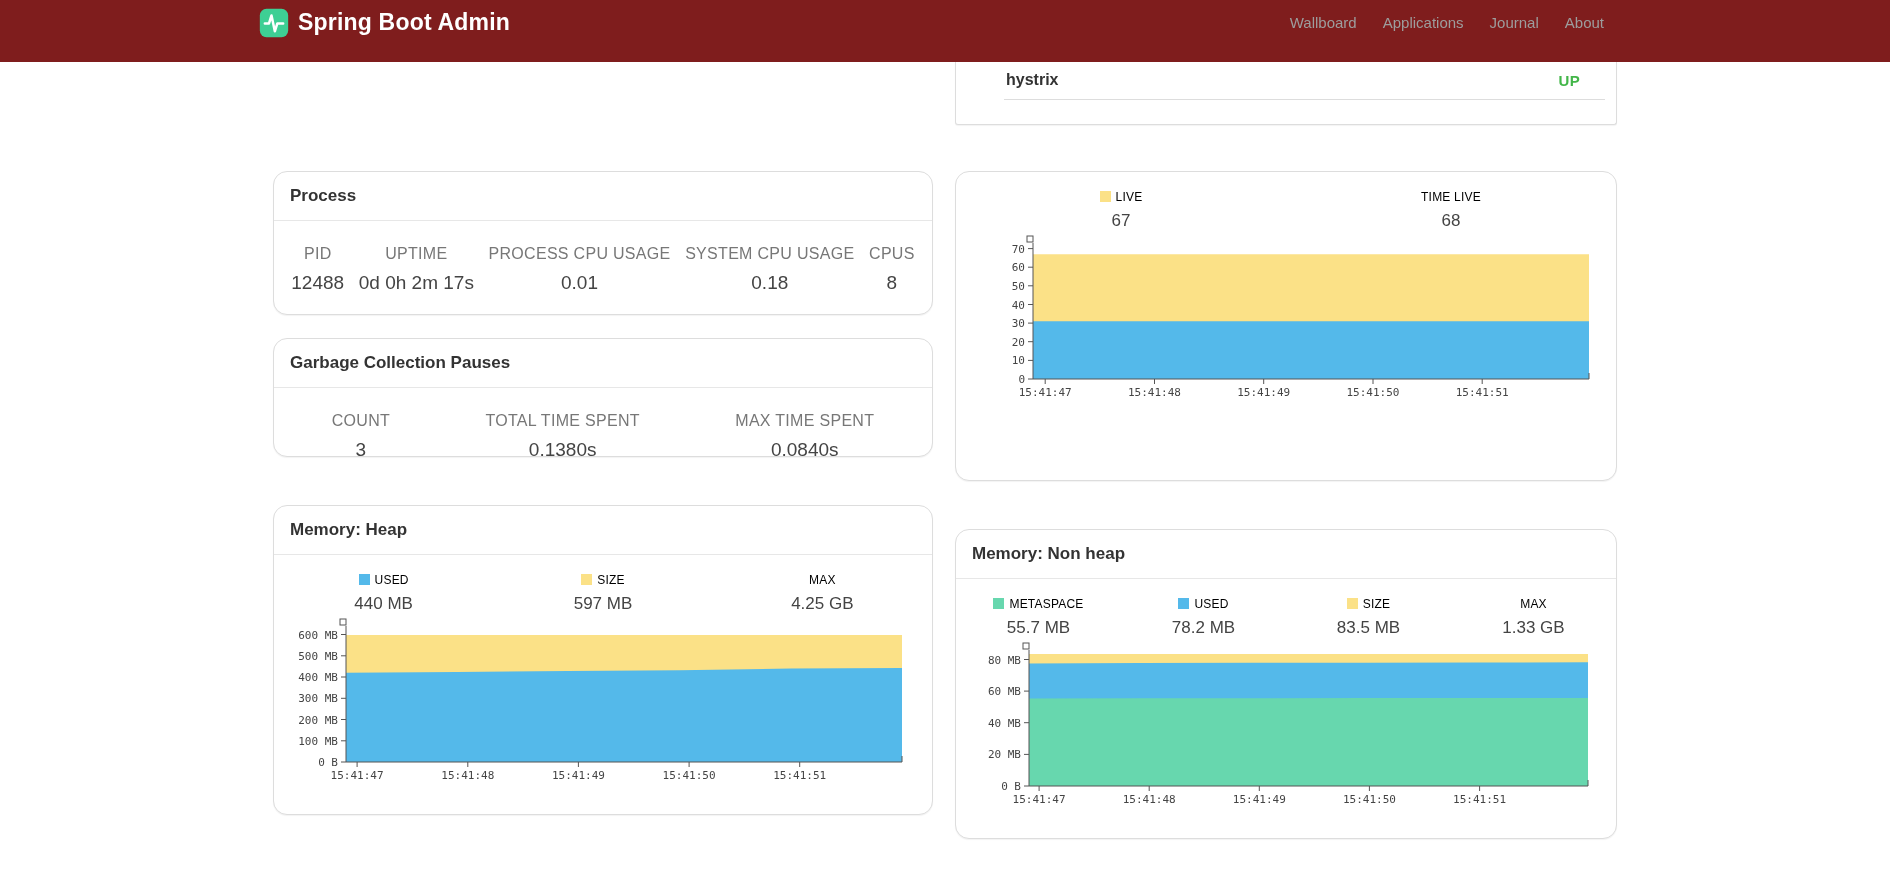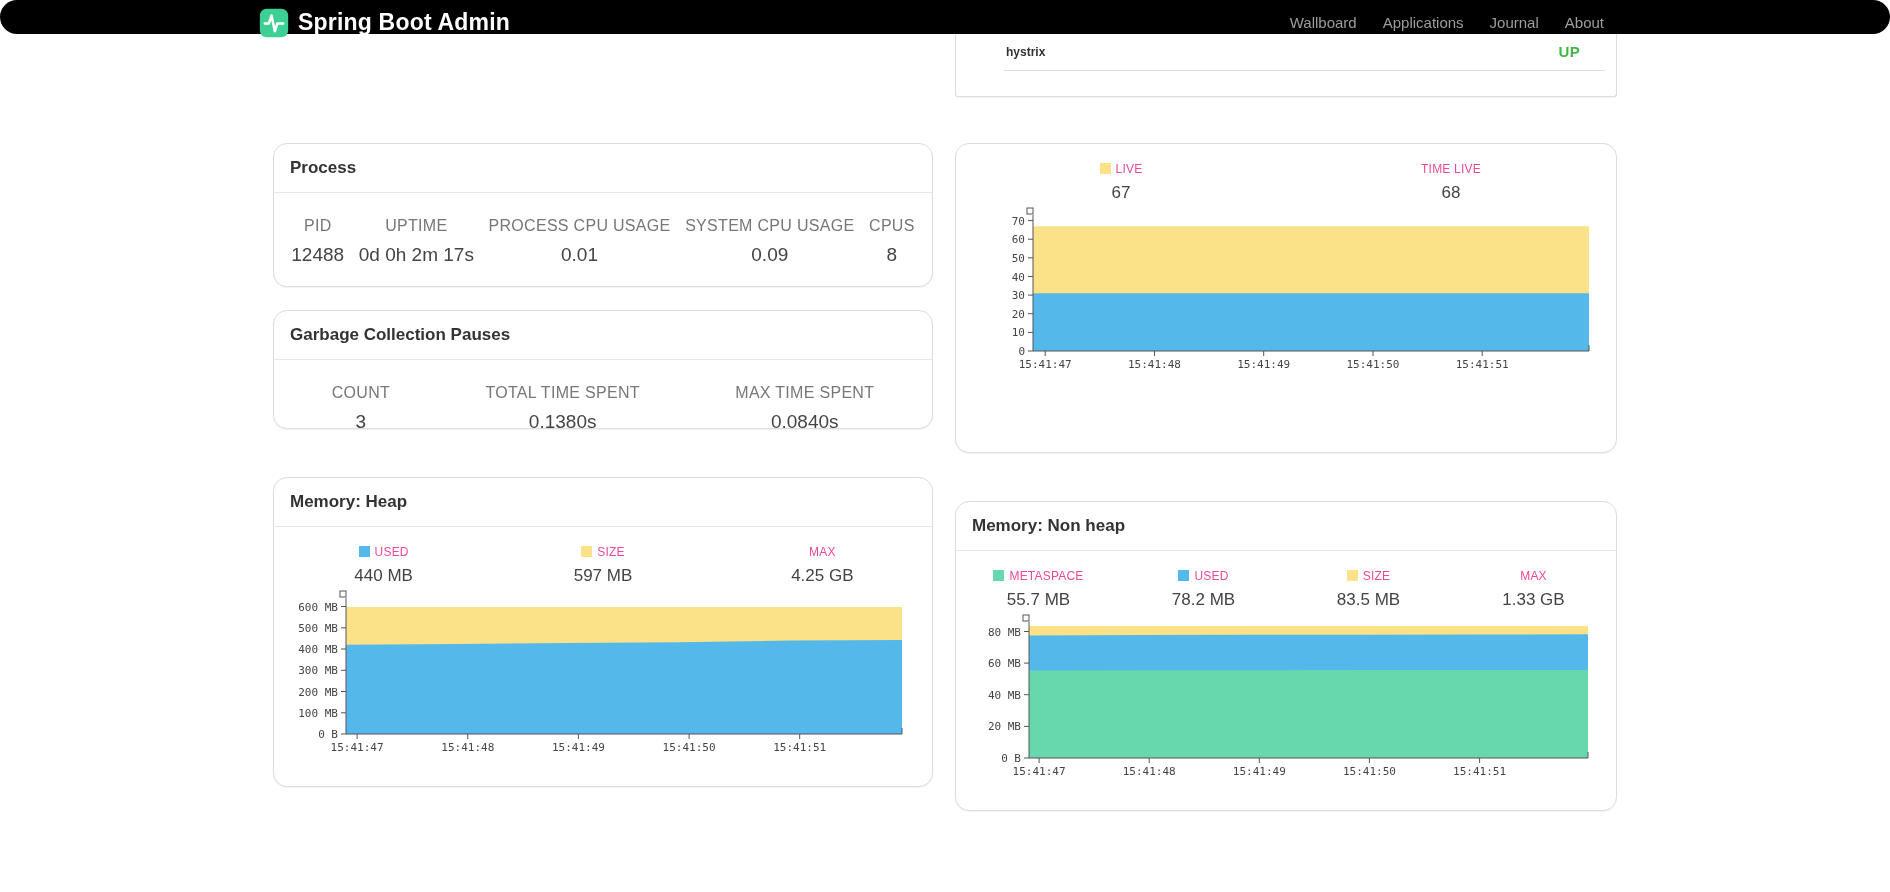--- a/index.html
+++ b/index.html
@@ -1,21 +1,21 @@
 <!DOCTYPE html>
 <html><head>
 <meta charset="utf-8">
 <style>
   * { box-sizing: border-box; }
   html,body { margin:0; padding:0; background:#fff; }
   body { font-family:"Liberation Sans", sans-serif; color:#333; }
   .page { width:1890px; height:892px; overflow:hidden; position:relative; background:#fff; }
 
   
-  .navbar { height:34px; background:#000000;border-radius:17px; }
+  .navbar { height:62px; background:#7f1d1d; }
   .navbar-inner { width:1344px; margin:0 auto; height:45px; display:flex; align-items:center; }
   .brand { display:flex; align-items:center; gap:9px; margin-left:-14px; cursor:pointer; }
   .brand-text { color:#fff; font-size:23px; font-weight:700; letter-spacing:.2px; }
   .nav-links { margin-left:auto; display:flex; }
   .nav-link { color:#9d9d9d; font-size:15px; line-height:45px; padding:0 13px; cursor:pointer; text-decoration:none; }
 
   
   .container { width:1344px; margin:0 auto; display:flex; gap:22px; align-items:flex-start; }
   .col-left { width:660px; margin-top:109px; }
   .col-right { width:662px; }
@@ -26,34 +26,34 @@
 
   .panel-process { height:144px; }
   .panel-gc { height:119px; margin-top:23px; }
   .panel-heap { height:310px; margin-top:48px; }
   .panel-threads { height:310px; margin-top:46px; }
   .panel-nonheap { height:310px; margin-top:48px; }
 
   
   .panel-fragment { border-top:none; border-radius:0 0 3px 3px; height:63px; }
   .app-row { display:flex; justify-content:space-between; align-items:center; padding:9px 36px 0 50px; }
-  .app-name { font-size:12px; font-weight:700; color:#333; }
+  .app-name { font-size:16px; font-weight:700; color:#333; }
   .app-status { font-size:15px; font-weight:700; letter-spacing:.3px; }
   .app-divider { border-bottom:1px solid #ddd; margin:10px 11px 0 48px; }
 
   
   .metrics { display:flex; justify-content:space-around; align-items:flex-start; padding:24px 10px 0 10px; }
   .metric { text-align:center; }
   .metric-label { font-size:16px; color:#777; letter-spacing:.3px; white-space:nowrap; }
   .metric-value { font-size:19px; color:#444; margin-top:9px; white-space:nowrap; }
 
   
   .legend { display:flex; padding-top:18px; }
   .legend-col { flex:1; text-align:center; }
-  .legend-label { font-size:12px; color:#ec4899; letter-spacing:.2px; white-space:nowrap; }
+  .legend-label { font-size:12px; color:#000000; letter-spacing:.2px; white-space:nowrap; }
   .swatch { display:inline-block; width:11px; height:11px; margin-right:5px; vertical-align:-1px; }
   .legend-value { font-size:17px; color:#444; margin-top:7px; }
 
   
   .chart { height:170px; margin-top:4px; width:100%; }
   .chart svg text.tick { font-family:"DejaVu Sans Mono", monospace; font-size:11px; fill:#444; }
 </style>
 </head>
 <body>
 
@@ -91,21 +91,21 @@
             <div class="metric">
               <div class="metric-label">UPTIME</div>
               <div class="metric-value">0d 0h 2m 17s</div>
             </div>
             <div class="metric">
               <div class="metric-label">PROCESS CPU USAGE</div>
               <div class="metric-value">0.01</div>
             </div>
             <div class="metric">
               <div class="metric-label">SYSTEM CPU USAGE</div>
-              <div class="metric-value">0.09</div>
+              <div class="metric-value">0.18</div>
             </div>
             <div class="metric">
               <div class="metric-label">CPUS</div>
               <div class="metric-value">8</div>
             </div>
           </div>
       </section>
 
       <section class="panel panel-gc">
         <div class="panel-header">Garbage Collection Pauses</div>

